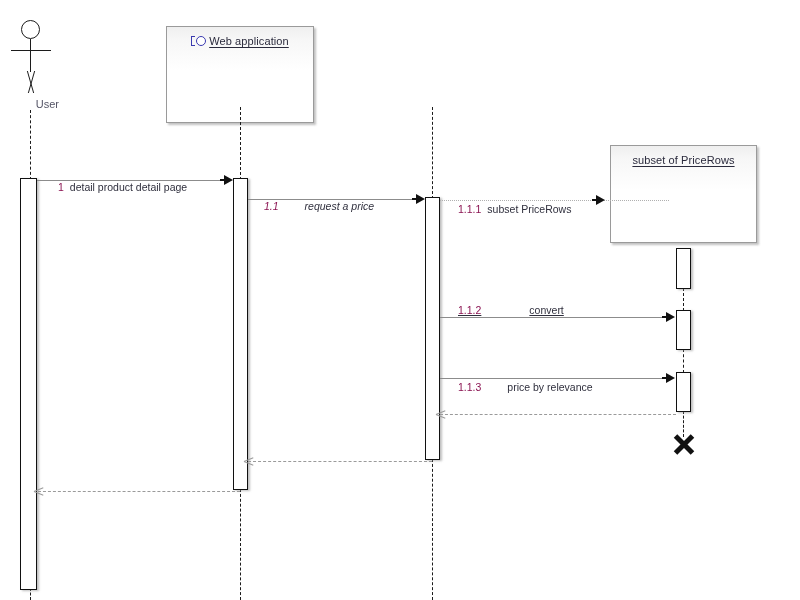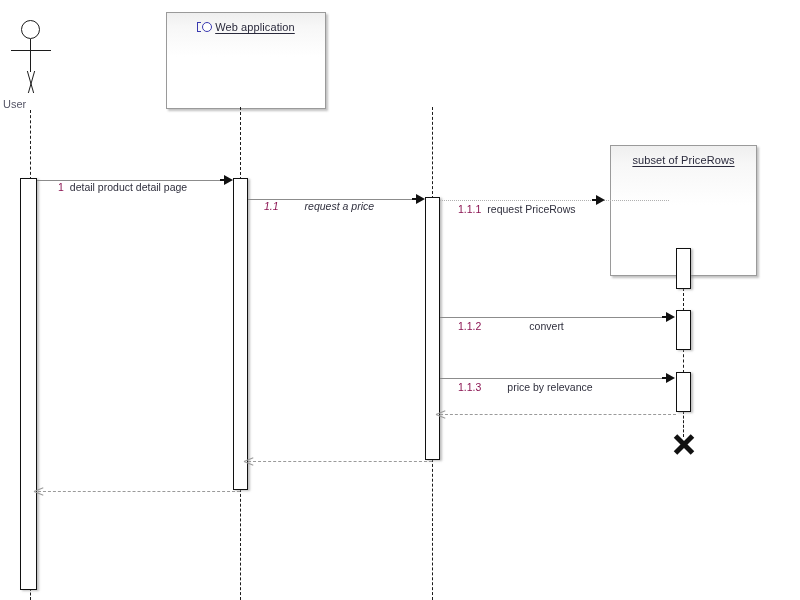--- a/index.html
+++ b/index.html
@@ -87,21 +87,21 @@
   }
   .actor .legR{
     position:absolute;left:20px;top:51px;
     width:13px;height:22px;
     border-left:1px solid #1c1c1c;
     transform:skewX(-16deg);
     box-sizing:border-box;
   }
   .actor .alabel{
     position:absolute;left:-8px;top:78px;
-    width:56px;text-align:left;
+    width:56px;text-align:right;
     font-size:11px;color:#555566;
     text-underline-offset:2px;
   }
 
   
   .lifeline{
     position:absolute;
     width:0;
     border-left:1px dashed #1c1c1c;
   }
@@ -185,32 +185,32 @@
 
   <div class="actor" style="left:11px;top:20px;">
     <div class="head"></div>
     <div class="arms"></div>
     <div class="body"></div>
     <div class="legL"></div>
     <div class="legR"></div>
     <div class="alabel">User</div>
   </div>
 
-  <div class="headbox" style="left:166px;top:12px;width:160px;height:97px;">
+  <div class="headbox" style="left:166px;top:26px;width:148px;height:97px;">
     <div class="titlerow">
       <span class="lollipop">
         <span class="socket"></span>
           <span class="ball"></span>
       </span>
       <span class="title">Web application</span>
     </div>
   </div>
 
 
-  <div class="headbox" style="left:610px;top:145px;width:147px;height:131px;">
+  <div class="headbox" style="left:610px;top:145px;width:147px;height:98px;">
     <div class="titlerow">
       <span class="title">subset of PriceRows</span>
     </div>
   </div>
 
   <div class="lifeline" style="left:30px;top:110px;height:70px;"></div>
   <div class="lifeline" style="left:30px;top:588px;height:12px;"></div>
 
   <div class="lifeline" style="left:240px;top:107px;height:73px;"></div>
   <div class="lifeline" style="left:240px;top:489px;height:111px;"></div>
@@ -246,28 +246,28 @@
     </div>
   <div class="msglabel" style="left:264px;top:200px;font-style:italic;">
     <span class="msgnum gap-lg">1.1</span><span>request a price</span>
   </div>
 
   <div class="msgline dotted" style="left:440px;top:200px;width:229px;"></div>
   <div class="arrowR" style="left:596px;top:195px;">
       <span class="tail"></span>
     </div>
   <div class="msglabel" style="left:458px;top:203px;">
-    <span class="msgnum gap-sm">1.1.1</span><span>request PriceRows</span>
+    <span class="msgnum gap-sm">1.1.1</span><span>subset PriceRows</span>
   </div>
 
   <div class="msgline" style="left:440px;top:317px;width:228px;"></div>
   <div class="arrowR" style="left:666px;top:312px;">
       <span class="tail"></span>
     </div>
-  <div class="msglabel" style="left:458px;top:320px;">
+  <div class="msglabel" style="left:458px;top:304px;text-decoration:underline;">
     <span class="msgnum gap-xl">1.1.2</span><span>convert</span>
   </div>
 
   <div class="msgline" style="left:440px;top:378px;width:228px;"></div>
   <div class="arrowR" style="left:666px;top:373px;">
       <span class="tail"></span>
     </div>
   <div class="msglabel" style="left:458px;top:381px;">
     <span class="msgnum gap-lg">1.1.3</span><span>price by relevance</span>
   </div>

